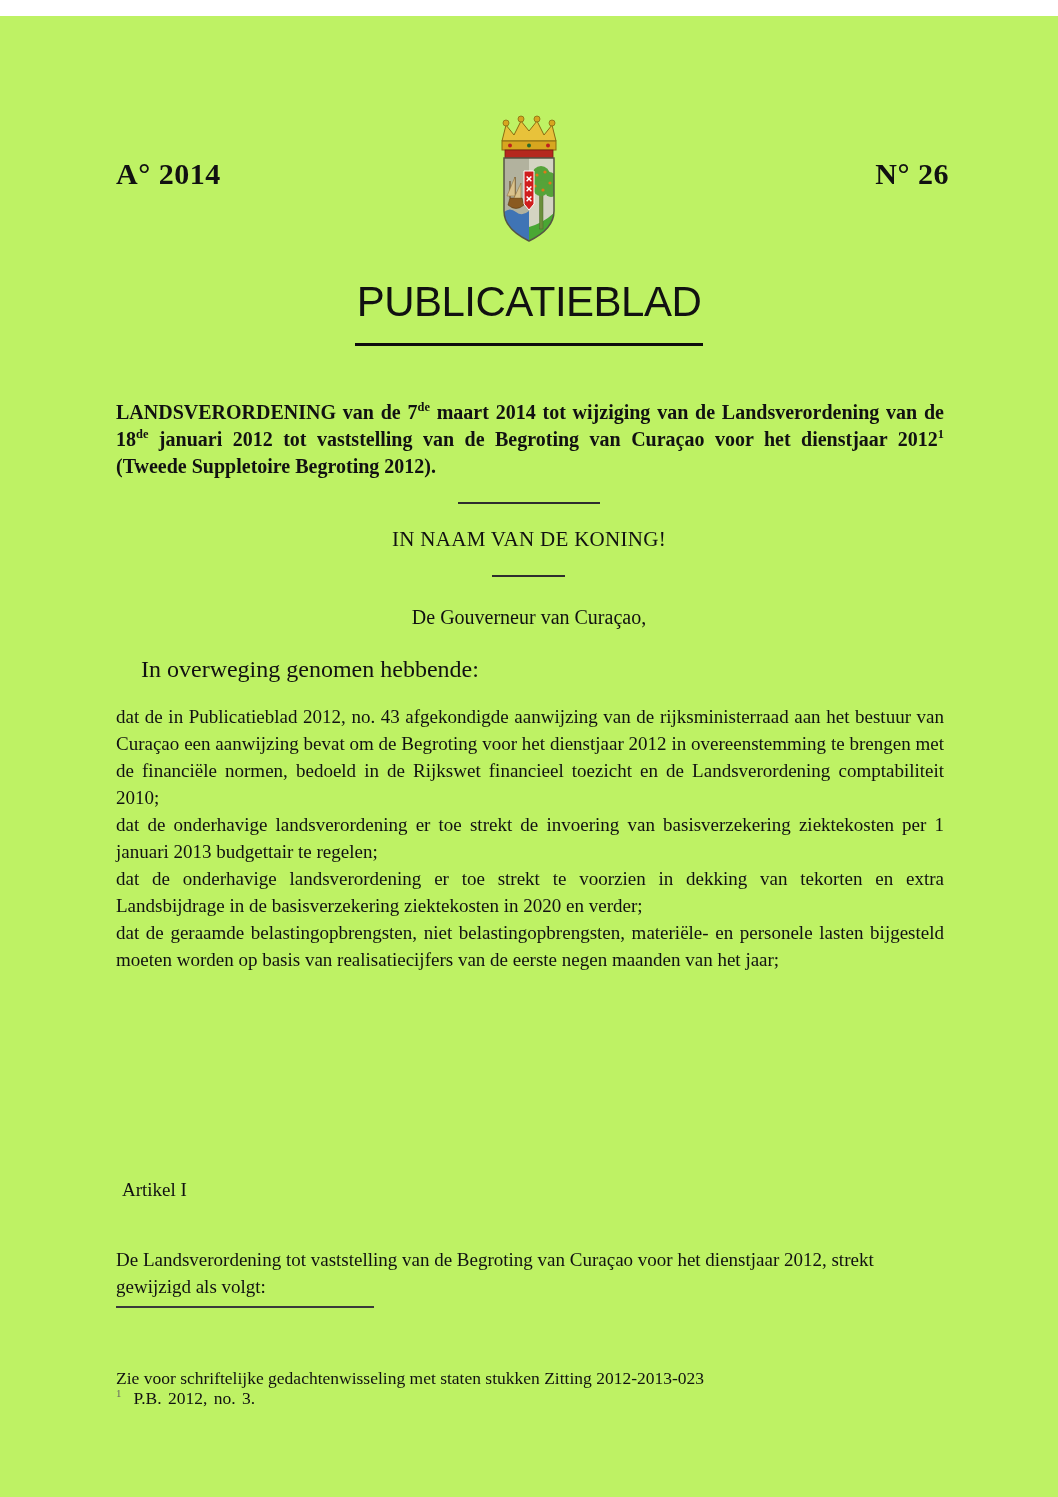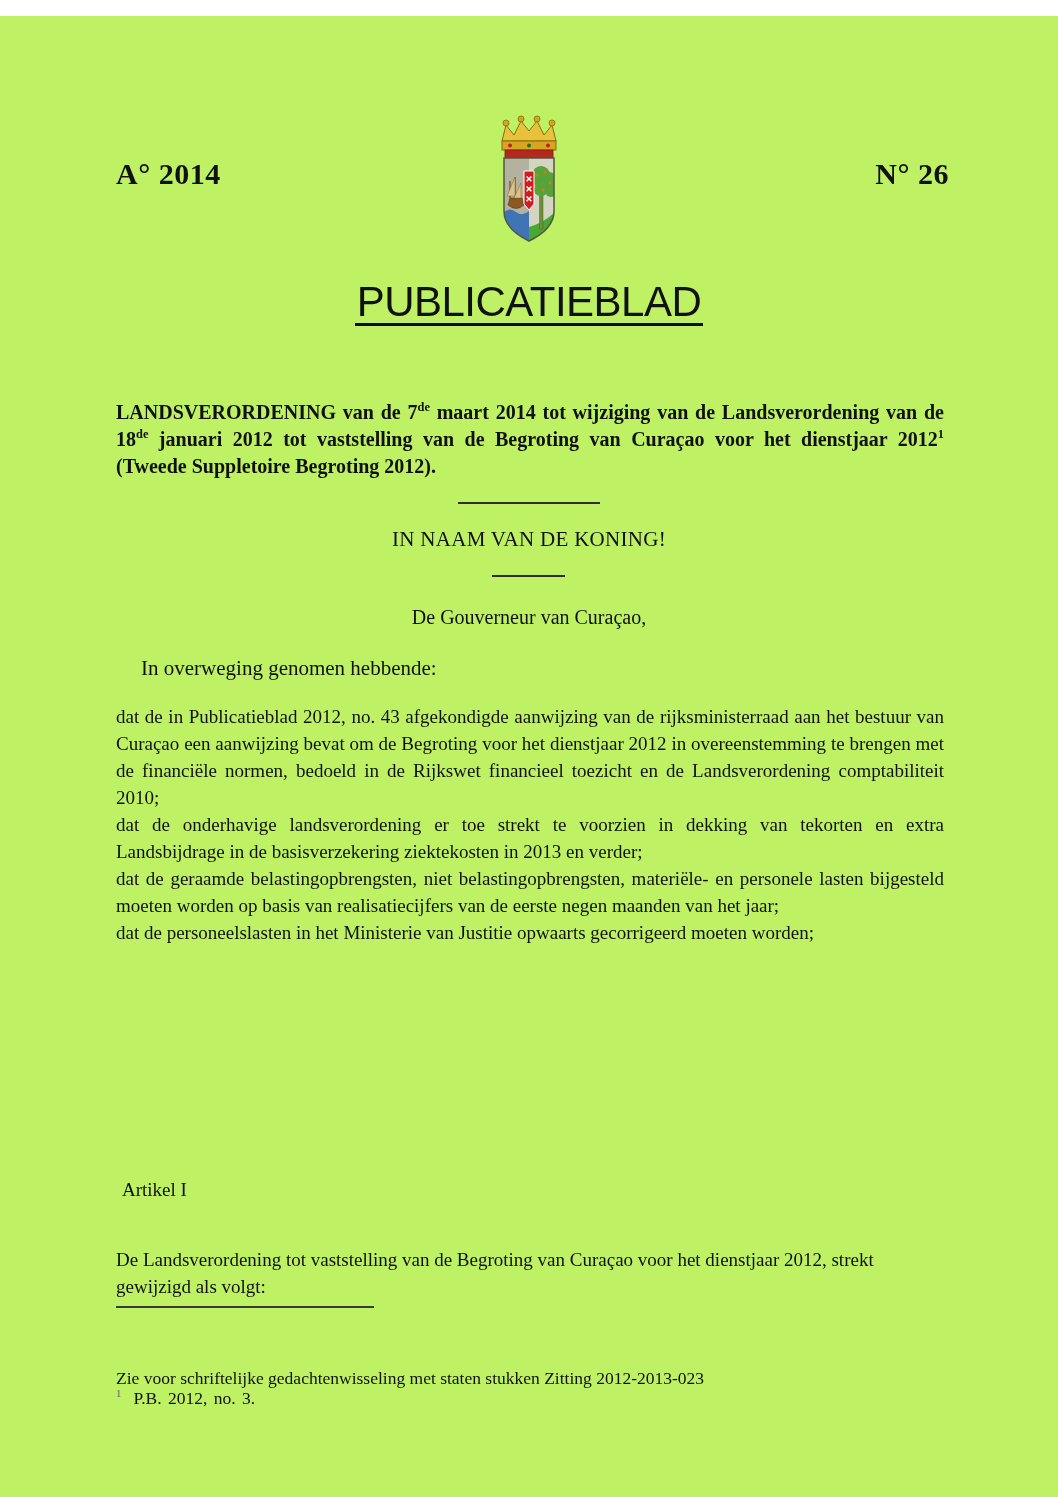--- a/index.html
+++ b/index.html
@@ -37,21 +37,21 @@
     left: 0;
     width: 100%;
     text-align: center;
   }
   .doc-title span {
     display: inline-block;
     font-family: "Liberation Sans", sans-serif;
     font-size: 42px;
     letter-spacing: -0.5px;
     border-bottom: 3px solid #0d0d0d;
-    padding: 0 2px 0 2px;
+    padding: 0 2px 20px 2px;
     line-height: 1.0;
   }
 
   .intro {
     top: 363px;
     left: 116px;
     width: 828px;
     font-size: 20px;
     font-weight: bold;
     line-height: 27px;
@@ -67,21 +67,21 @@
   .rule-1 { top: 486px; left: 458px; width: 142px; }
   .rule-2 { top: 559px; left: 492px; width: 73px; }
 
   .center-line { left: 0; width: 100%; text-align: center; }
   .koning     { top: 511px; font-size: 21px; letter-spacing: 0.3px; }
   .gouverneur { top: 590px; font-size: 20px; }
 
   .overweging {
     top: 640px;
     left: 141px;
-    font-size: 21px;
+    font-size: 24px;
   }
 
   .considerations {
     top: 687px;
     left: 116px;
     width: 828px;
     font-size: 19px;
     line-height: 27px;
     text-align: justify;
   }
@@ -207,23 +207,23 @@
   <div class="abs center-line koning">IN NAAM VAN DE KONING!</div>
 
   <div class="abs rule rule-2"></div>
 
   <div class="abs center-line gouverneur">De Gouverneur van Curaçao,</div>
 
   <div class="abs overweging">In overweging genomen hebbende:</div>
 
   <div class="abs considerations">
     <p>dat de in Publicatieblad 2012, no. 43 afgekondigde aanwijzing van de rijksministerraad aan het bestuur van Curaçao een aanwijzing bevat om de Begroting voor het dienstjaar 2012 in overeenstemming te brengen met de financiële normen, bedoeld in de Rijkswet financieel toezicht en de Landsverordening comptabiliteit 2010;</p>
-    <p>dat de onderhavige landsverordening er toe strekt te voorzien in dekking van tekorten en extra Landsbijdrage in de basisverzekering ziektekosten in 2013 en verder;</p>
+    <p>dat de onderhavige landsverordening er toe strekt de invoering van basisverzekering ziektekosten per 1 januari 2013 budgettair te regelen;</p>
+    <p>dat de onderhavige landsverordening er toe strekt te voorzien in dekking van tekorten en extra Landsbijdrage in de basisverzekering ziektekosten in 2020 en verder;</p>
     <p>dat de geraamde belastingopbrengsten, niet belastingopbrengsten, materiële- en personele lasten bijgesteld moeten worden op basis van realisatiecijfers van de eerste negen maanden van het jaar;</p>
-    <p>dat de personeelslasten in het Ministerie van Justitie opwaarts gecorrigeerd moeten worden;</p>
   </div>
 
 
   <div class="abs artikel">Artikel I</div>
 
   <p class="abs wijziging">De Landsverordening tot vaststelling van de Begroting van Curaçao voor het dienstjaar 2012, strekt gewijzigd als volgt:</p>
 
   <div class="abs fn-rule"></div>
 
   <div class="abs fn"><sup>1</sup><span>P.B. 2012, no. 3.</span></div>

